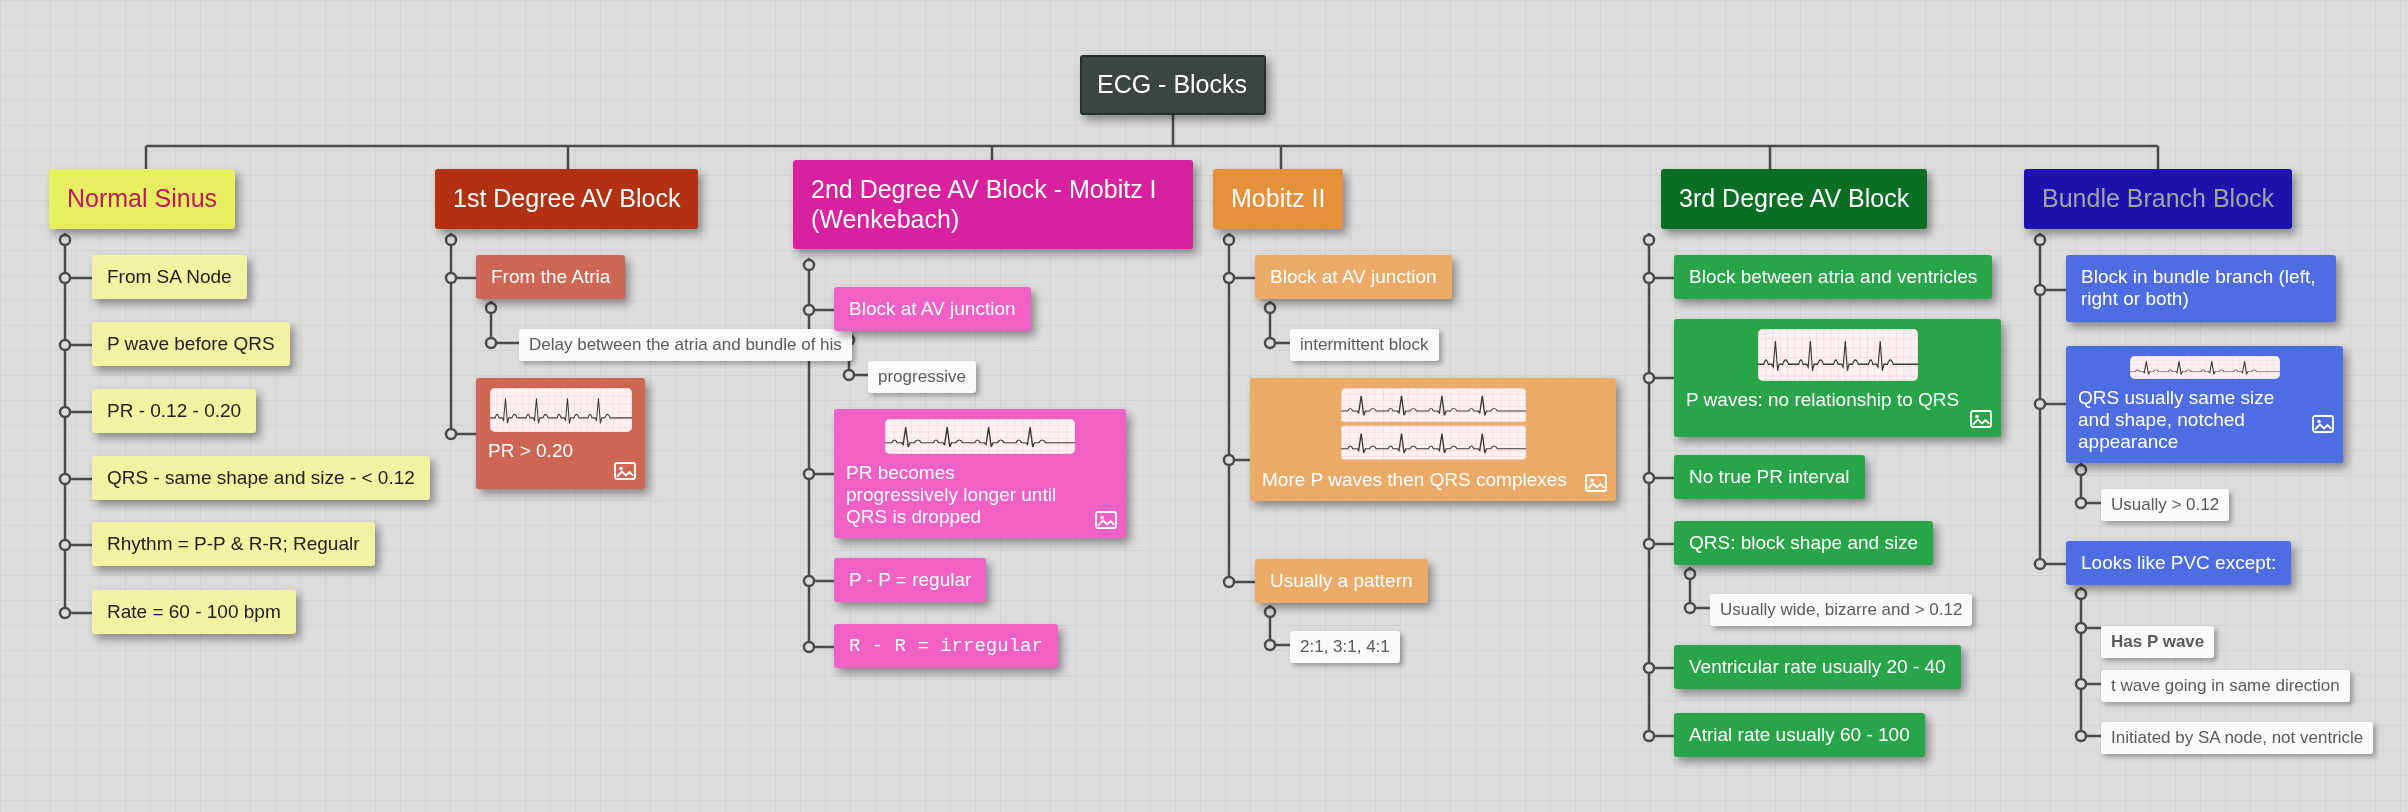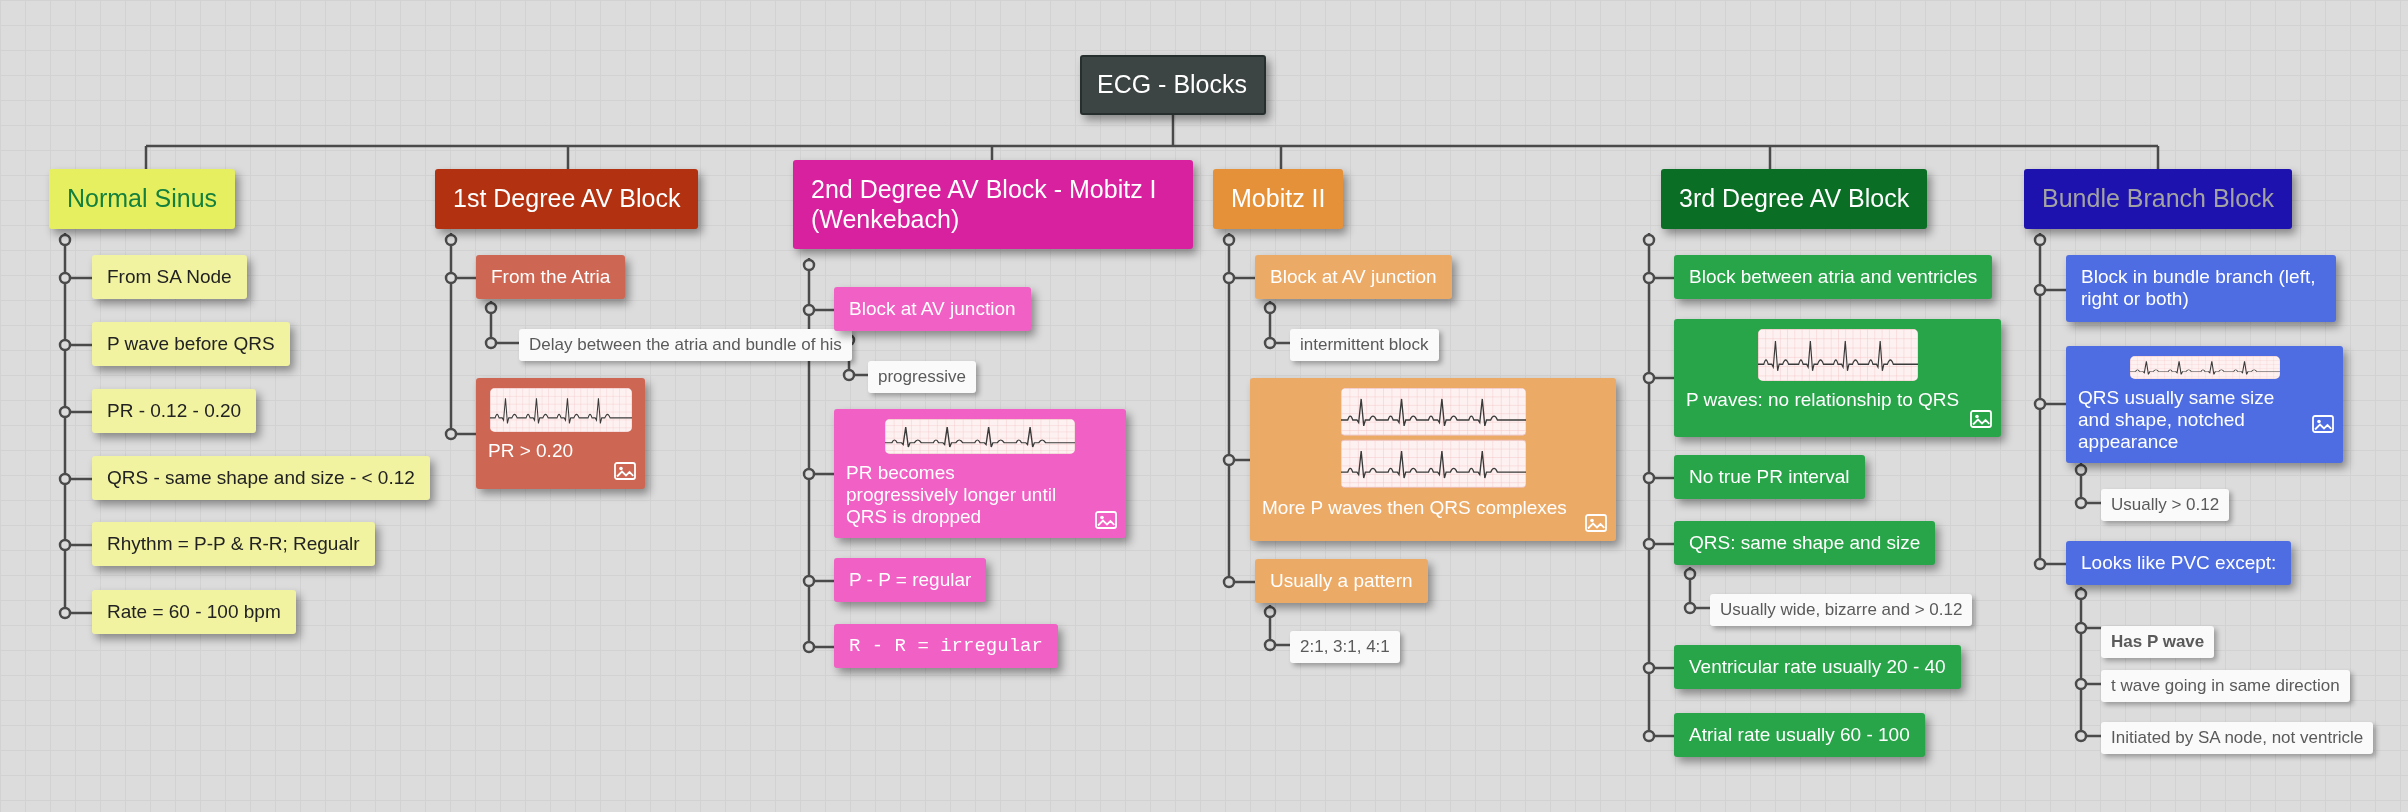--- a/index.html
+++ b/index.html
@@ -23,21 +23,21 @@
   }
   .header { font-size:25px; padding:15px 18px; }
   .wrap { white-space:normal; }
 
   .root-node {
     left:1080px; top:55px; width:186px; height:60px;
     background:#3d4444; border:2px solid #272e2e; color:#fff;
     font-size:25px; display:flex; align-items:center;
   }
 
-  .ns-h { background:#e6ef5f; color:#15803d; }
+  .ns-h { background:#e6ef5f; color:#be185d; }
   .ns-c { background:#f1f3a1; color:#222222; }
   .fd-h { background:#b23110; color:#fff; }
   .fd-c { background:#cd6753; color:#fff; }
   .sd-h { background:#d8219f; color:#fff; }
   .sd-c { background:#f160c4; color:#fff; }
   .m2-h { background:#e5913a; color:#fff; }
   .m2-c { background:#ecaa67; color:#fff; }
   .td-h { background:#0a6e25; color:#fff; }
   .td-c { background:#28a449; color:#fff; }
   .bb-h { background:#1d12ad; color:#a3a3a3; }
@@ -174,21 +174,21 @@
     <svg class="imgicon" width="22" height="18" viewBox="0 0 22 18">
         <use href="#imgicon"></use>
       </svg>
   </div>
   <div class="node sd-c" style="left:834px;top:558px;">P - P = regular</div>
   <div class="node sd-c" style="left:834px;top:624px;font-family:Liberation Mono, monospace;">R - R = irregular</div>
 
   <div class="node header m2-h" style="left:1213px;top:169px;">Mobitz II</div>
   <div class="node m2-c" style="left:1255px;top:255px;">Block at AV junction</div>
   <div class="note" style="left:1290px;top:329px;">intermittent block</div>
-  <div class="node imgbox m2-c" style="left:1250px;top:378px;width:366px;height:163px;">
+  <div class="node imgbox m2-c" style="left:1250px;top:378px;width:366px;height:123px;">
     <svg class="ecg" width="185" height="101" viewBox="0 0 220 120" preserveAspectRatio="none">
         <use href="#strip"></use>
         <use href="#strip" y="62"></use>
       </svg>
     <span class="imgtext">More P waves then QRS complexes</span>
     <svg class="imgicon" width="22" height="18" viewBox="0 0 22 18">
         <use href="#imgicon"></use>
       </svg>
   </div>
   <div class="node m2-c" style="left:1255px;top:559px;">Usually a pattern</div>
@@ -199,21 +199,21 @@
   <div class="node imgbox td-c" style="left:1674px;top:319px;width:327px;height:118px;">
     <svg class="ecg" width="160" height="52" viewBox="0 0 220 56" preserveAspectRatio="none">
         <use href="#strip"></use>
       </svg>
     <span class="imgtext">P waves: no relationship to QRS</span>
     <svg class="imgicon" width="22" height="18" viewBox="0 0 22 18">
         <use href="#imgicon"></use>
       </svg>
   </div>
   <div class="node td-c" style="left:1674px;top:455px;">No true PR interval</div>
-  <div class="node td-c" style="left:1674px;top:521px;">QRS: same shape and size</div>
+  <div class="node td-c" style="left:1674px;top:521px;">QRS: block shape and size</div>
   <div class="note" style="left:1710px;top:594px;">Usually wide, bizarre and &gt; 0.12</div>
   <div class="node td-c" style="left:1674px;top:645px;">Ventricular rate usually 20 - 40</div>
   <div class="node td-c" style="left:1674px;top:713px;">Atrial rate usually 60 - 100</div>
 
   <div class="node header bb-h" style="left:2024px;top:169px;">Bundle Branch Block</div>
   <div class="node bb-c wrap" style="left:2066px;top:255px;width:270px;">Block in bundle branch (left, right or both)</div>
   <div class="node imgbox bb-c" style="left:2066px;top:346px;width:277px;height:117px;">
     <svg class="ecg" width="150" height="42" viewBox="0 0 220 56" preserveAspectRatio="none">
         <use href="#strip"></use>
       </svg>

